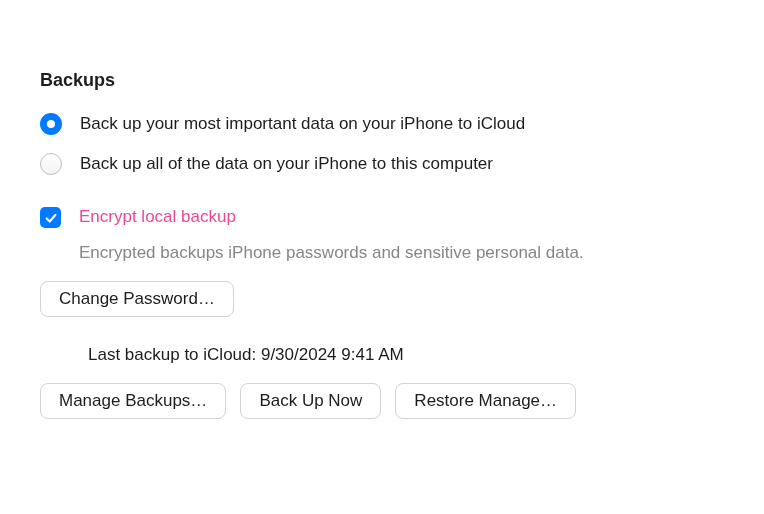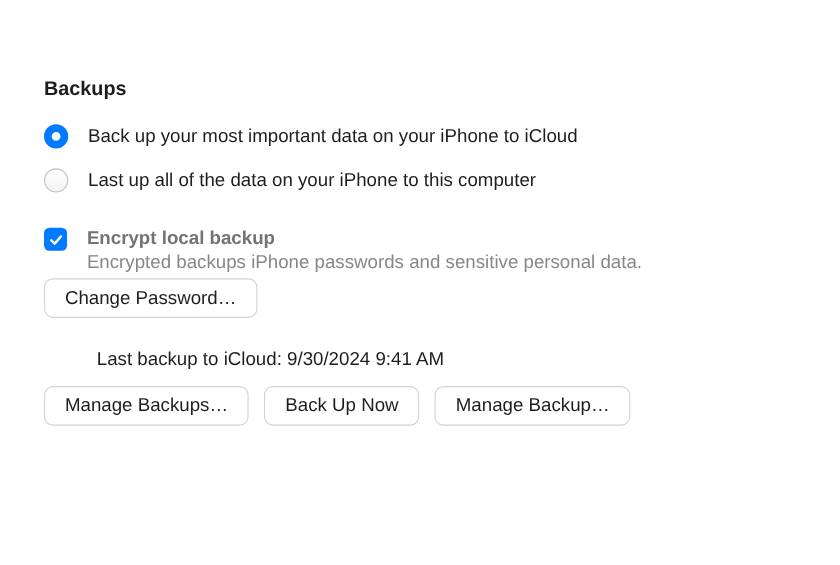--- a/index.html
+++ b/index.html
@@ -76,30 +76,29 @@
       stroke-width: 2.5;
       stroke-linecap: round;
       stroke-linejoin: round;
     }
     .encrypt-text {
       display: flex;
       flex-direction: column;
     }
     .encrypt-label {
       font-size: 17px;
-      color: #737373;
-      margin-bottom: 2px;
-      font-weight: bold;
+      color: #ec4899;
+      margin-bottom: 16px;
     }
     .encrypt-desc {
       font-size: 17px;
       color: #86868b;
     }
     .btn-row {
-      margin-top: 4px;
+      margin-top: 18px;
       display: flex;
       gap: 14px;
       align-items: flex-end;
     }
     .btn {
       font-size: 17px;
       color: #1d1d1f;
       background: #ffffff;
       border: 1px solid #d2d2d7;
       border-radius: 8px;
@@ -120,21 +119,21 @@
 
 <div class="section-title">Backups</div>
 
 <div class="option-row">
   <span class="radio selected"></span>
   <span class="option-label">Back up your most important data on your iPhone to iCloud</span>
 </div>
 
 <div class="option-row">
   <span class="radio unselected"></span>
-  <span class="option-label">Last up all of the data on your iPhone to this computer</span>
+  <span class="option-label">Back up all of the data on your iPhone to this computer</span>
 </div>
 
 <div class="encrypt-group">
   <div class="checkbox-row">
     <span class="checkbox">
       <svg viewBox="0 0 16 16">
           <polyline points="3,8.5 6.5,12 13,4.5"></polyline>
         </svg>
     </span>
     <div class="encrypt-text">
@@ -146,14 +145,14 @@
   <div class="btn-row">
     <button class="btn">Change Password…</button>
   </div>
 </div>
 
 <div class="last-backup">Last backup to iCloud: 9/30/2024 9:41 AM</div>
 
 <div class="btn-row">
   <button class="btn">Manage Backups…</button>
   <button class="btn">Back Up Now</button>
-  <button class="btn">Manage Backup…</button>
+  <button class="btn">Restore Manage…</button>
 </div>
 
 </body></html>

